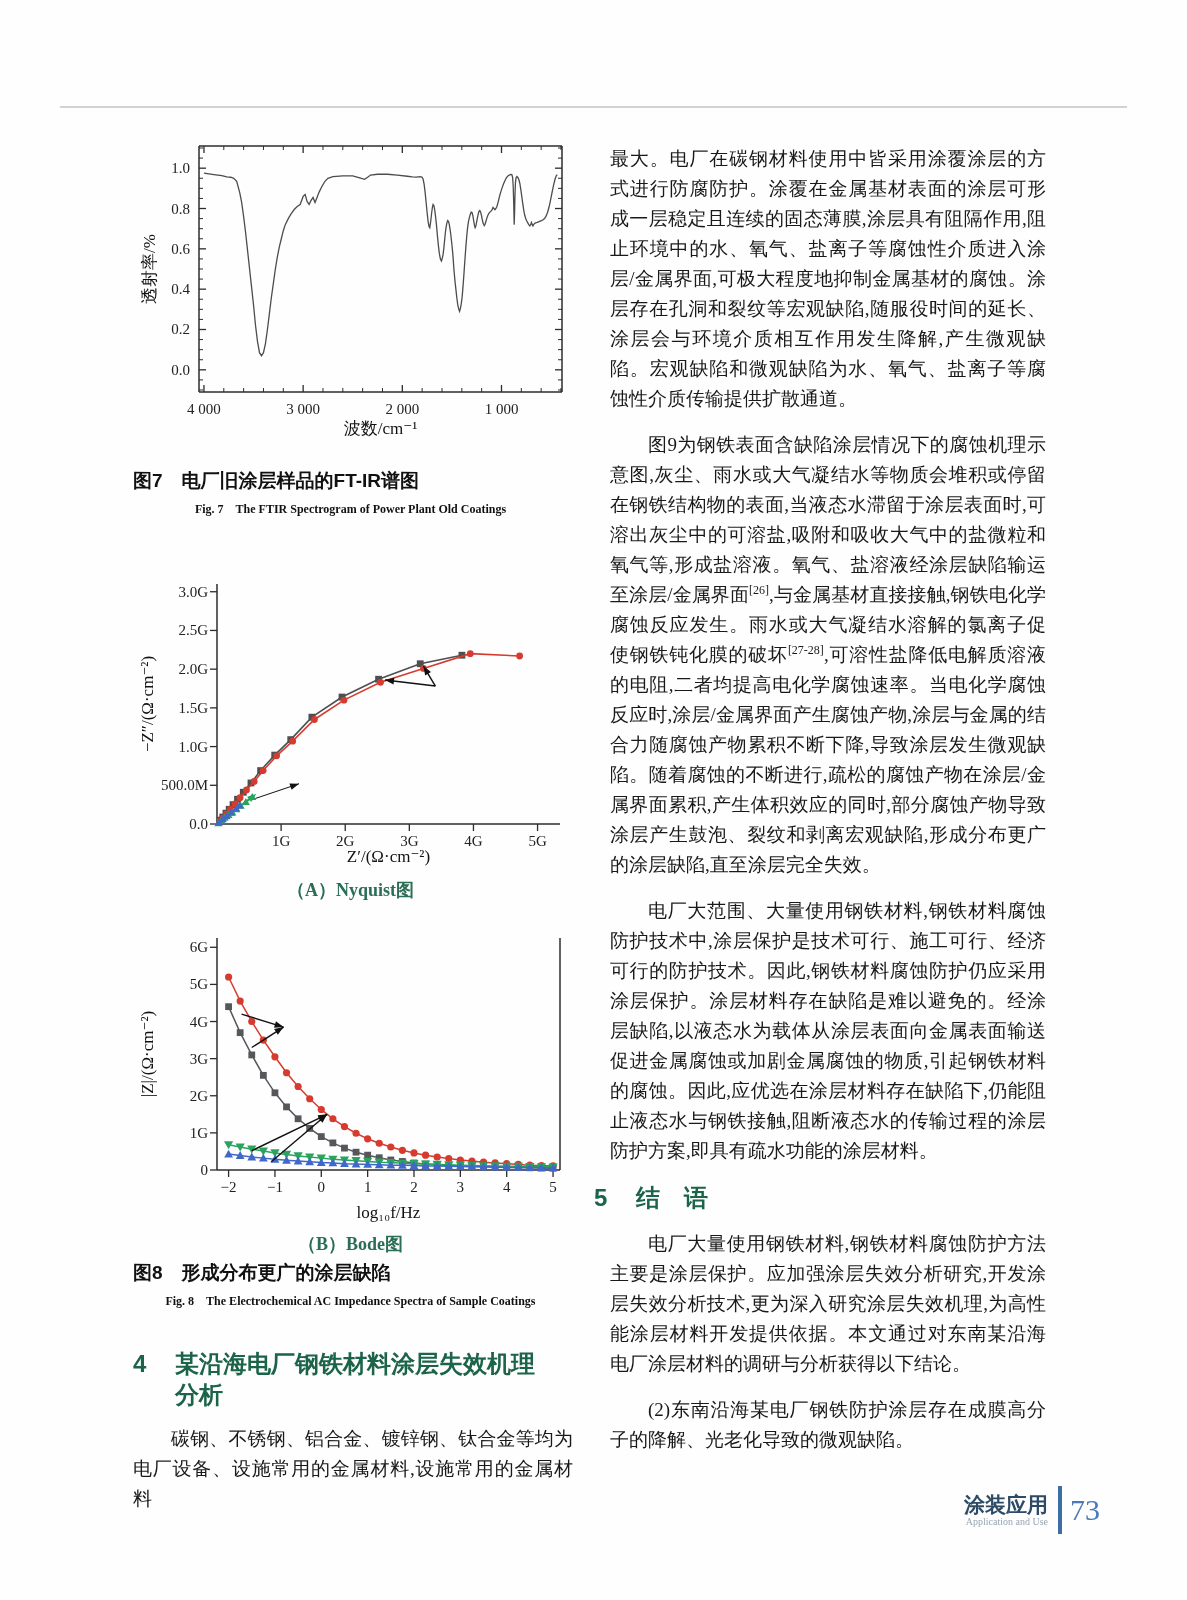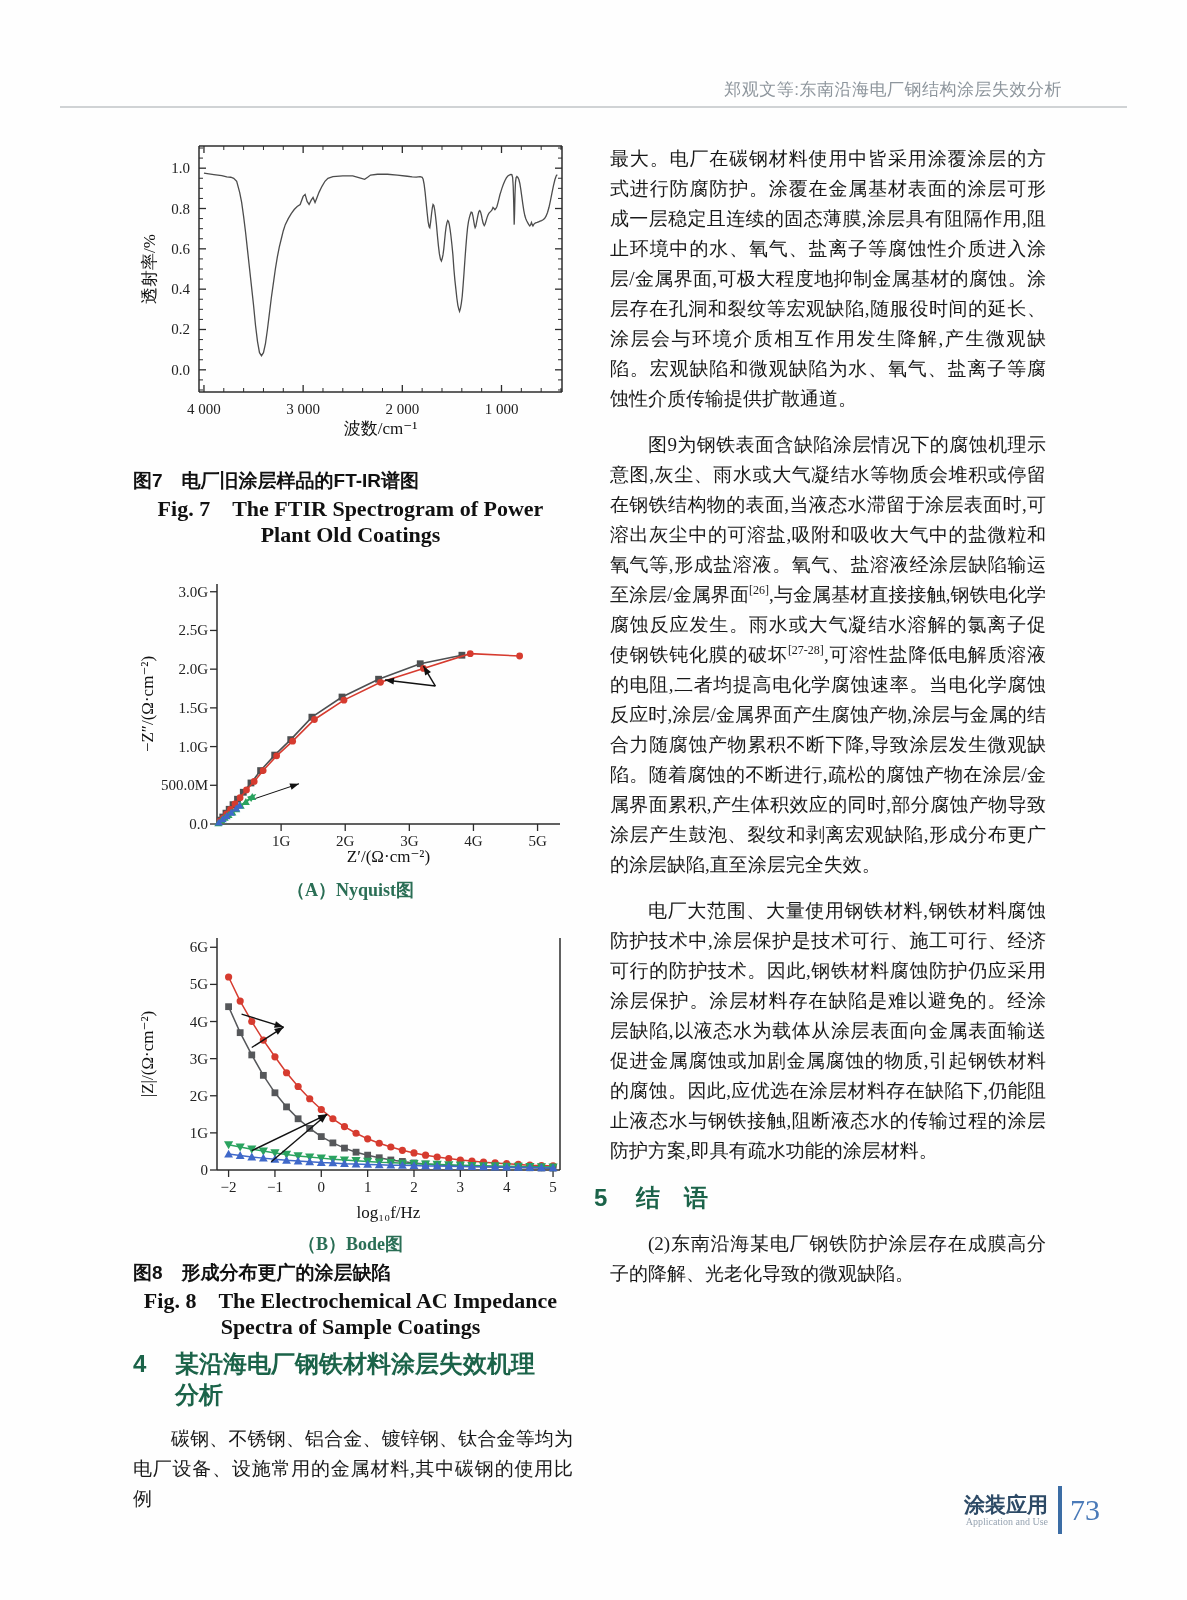--- a/index.html
+++ b/index.html
@@ -4,21 +4,21 @@
 <style>
   html,body{margin:0;padding:0;background:#ffffff;}
   #page{position:relative;width:1187px;height:1600px;background:#fefefe;overflow:hidden;
         font-family:"Liberation Serif","DejaVu Serif",serif;color:#161616;}
   .abs{position:absolute;}
   .hdr{font-family:"Liberation Sans","DejaVu Sans",sans-serif;font-size:17px;color:#8d959c;
        text-align:right;letter-spacing:.5px;}
   .rule{height:2px;background:#d0d3d5;}
   .cap-cn{font-family:"Liberation Sans","DejaVu Sans",sans-serif;font-weight:bold;font-size:19px;
           text-align:left;color:#111;}
-  .cap-en{font-family:"Liberation Serif","DejaVu Serif",serif;font-weight:bold;font-size:22px;
+  .cap-en{font-family:"Liberation Serif","DejaVu Serif",serif;font-weight:bold;font-size:12px;
           text-align:center;color:#111;line-height:26px;}
   .cap-green{font-size:18px;font-weight:600;text-align:center;color:#2a6e55;
              font-family:"Liberation Serif","DejaVu Serif",serif;}
   .h-green{font-family:"Liberation Sans","DejaVu Sans",sans-serif;font-weight:bold;
            color:#1b6349;font-size:24px;line-height:31px;display:flex;}
   .h-green .num{width:42px;flex:0 0 42px;}
   .body-p{font-size:19px;line-height:30px;text-align:justify;word-break:break-all;color:#191919;}
   .ind{text-indent:2em;}
   .sup{font-size:12px;vertical-align:super;line-height:0;}
   .col-right p{margin:16px;}
@@ -29,21 +29,20 @@
   .f-en{font-family:"Liberation Serif","DejaVu Serif",serif;font-size:10px;color:#97a4b2;}
   .f-bar{width:4px;height:48px;background:#3c6da5;margin-right:8px;}
   .f-num{font-size:30px;color:#4a7ab8;font-family:"Liberation Serif","DejaVu Serif",serif;}
   svg text{font-family:"Liberation Serif","DejaVu Serif",serif;}
 </style>
 </head>
 <body>
 
 <div id="page">
 
-  <div class="abs hdr" style="left:400px;top:78px;width:662px;">郑观文等:东南沿海电厂钢结构涂层失效分析</div>
   <div class="abs rule" style="left:60px;top:106px;width:1067px;"></div>
 
   <svg class="abs" style="left:133px;top:138px;" width="435" height="310">
       <line x1="66" y1="8" x2="429" y2="8" stroke="#2c2c2c" stroke-width="1.5"></line>
       <line x1="429" y1="8" x2="429" y2="254" stroke="#2c2c2c" stroke-width="1.5"></line>
       <line x1="66" y1="8" x2="66" y2="254" stroke="#2c2c2c" stroke-width="1.5"></line>
       <line x1="66" y1="254" x2="429" y2="254" stroke="#2c2c2c" stroke-width="1.5"></line>
       <line x1="70.95901639344262" y1="254" x2="70.95901639344262" y2="247" stroke="#2c2c2c" stroke-width="1.3"></line>
       <line x1="70.95901639344262" y1="8" x2="70.95901639344262" y2="15" stroke="#2c2c2c" stroke-width="1.3"></line>
       <text x="70.95901639344262" y="276" text-anchor="middle" font-size="15" fill="#222">4 000</text>
@@ -422,32 +421,33 @@
   <div class="abs cap-green" style="left:133px;top:1232px;width:435px;">（B）Bode图</div>
 
   <div class="abs cap-cn" style="left:133px;top:1260px;width:435px;">图8　形成分布更广的涂层缺陷</div>
   <div class="abs cap-en" style="left:143px;top:1288px;width:415px;">Fig. 8　The Electrochemical AC Impedance Spectra of Sample Coatings</div>
 
   <div class="abs h-green" style="left:133px;top:1348px;width:440px;">
     <span class="num">4</span>
     <span style="width:370px;">某沿海电厂钢铁材料涂层失效机理分析</span>
   </div>
 
-  <div class="abs body-p ind" style="left:133px;top:1424px;width:440px;">碳钢、不锈钢、铝合金、镀锌钢、钛合金等均为电厂设备、设施常用的金属材料,其中碳钢的使用比例</div>
+  <div class="abs body-p ind" style="left:133px;top:1424px;width:440px;">碳钢、不锈钢、铝合金、镀锌钢、钛合金等均为电厂设备、设施常用的金属材料,设施常用的金属材料</div>
 
   <div class="abs col-right" style="left:594px;top:128px;width:468px;">
     <p class="body-p">最大。电厂在碳钢材料使用中皆采用涂覆涂层的方式进行防腐防护。涂覆在金属基材表面的涂层可形成一层稳定且连续的固态薄膜,涂层具有阻隔作用,阻止环境中的水、氧气、盐离子等腐蚀性介质进入涂层/金属界面,可极大程度地抑制金属基材的腐蚀。涂层存在孔洞和裂纹等宏观缺陷,随服役时间的延长、涂层会与环境介质相互作用发生降解,产生微观缺陷。宏观缺陷和微观缺陷为水、氧气、盐离子等腐蚀性介质传输提供扩散通道。</p>
     <p class="body-p ind"><span>图9为钢铁表面含缺陷涂层情况下的腐蚀机理示意图,灰尘、雨水或大气凝结水等物质会堆积或停留在钢铁结构物的表面,当液态水滞留于涂层表面时,可溶出灰尘中的可溶盐,吸附和吸收大气中的盐微粒和氧气等,形成盐溶液。氧气、盐溶液经涂层缺陷输运至涂层/金属界面</span><span class="sup">[26]</span><span>,与金属基材直接接触,钢铁电化学腐蚀反应发生。雨水或大气凝结水溶解的氯离子促使钢铁钝化膜的破坏</span><span class="sup">[27-28]</span><span>,可溶性盐降低电解质溶液的电阻,二者均提高电化学腐蚀速率。当电化学腐蚀反应时,涂层/金属界面产生腐蚀产物,涂层与金属的结合力随腐蚀产物累积不断下降,导致涂层发生微观缺陷。随着腐蚀的不断进行,疏松的腐蚀产物在涂层/金属界面累积,产生体积效应的同时,部分腐蚀产物导致涂层产生鼓泡、裂纹和剥离宏观缺陷,形成分布更广的涂层缺陷,直至涂层完全失效。</span></p>
     <p class="body-p ind">电厂大范围、大量使用钢铁材料,钢铁材料腐蚀防护技术中,涂层保护是技术可行、施工可行、经济可行的防护技术。因此,钢铁材料腐蚀防护仍应采用涂层保护。涂层材料存在缺陷是难以避免的。经涂层缺陷,以液态水为载体从涂层表面向金属表面输送促进金属腐蚀或加剧金属腐蚀的物质,引起钢铁材料的腐蚀。因此,应优选在涂层材料存在缺陷下,仍能阻止液态水与钢铁接触,阻断液态水的传输过程的涂层防护方案,即具有疏水功能的涂层材料。</p>
 
     <div class="h-green" style="margin:14px 0 10px 0;">
       <span class="num">5</span>
       <span>结　语</span>
     </div>
 
+    <p class="body-p ind">电厂大量使用钢铁材料,钢铁材料腐蚀防护方法主要是涂层保护。应加强涂层失效分析研究,开发涂层失效分析技术,更为深入研究涂层失效机理,为高性能涂层材料开发提供依据。本文通过对东南某沿海电厂涂层材料的调研与分析获得以下结论。</p>
     <p class="body-p ind">(2)东南沿海某电厂钢铁防护涂层存在成膜高分子的降解、光老化导致的微观缺陷。</p>
   </div>
 
   <div class="abs footer" style="left:860px;top:1486px;width:240px;">
     <div class="f-names">
       <div class="f-cn">涂装应用</div>
       <div class="f-en">Application and Use</div>
     </div>
     <div class="f-bar"></div>
     <div class="f-num">73</div>

